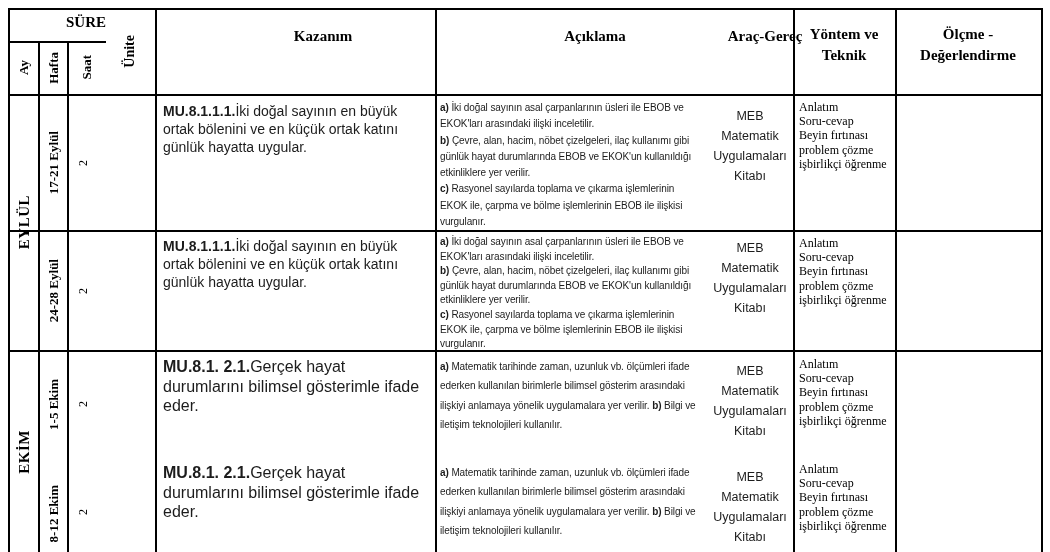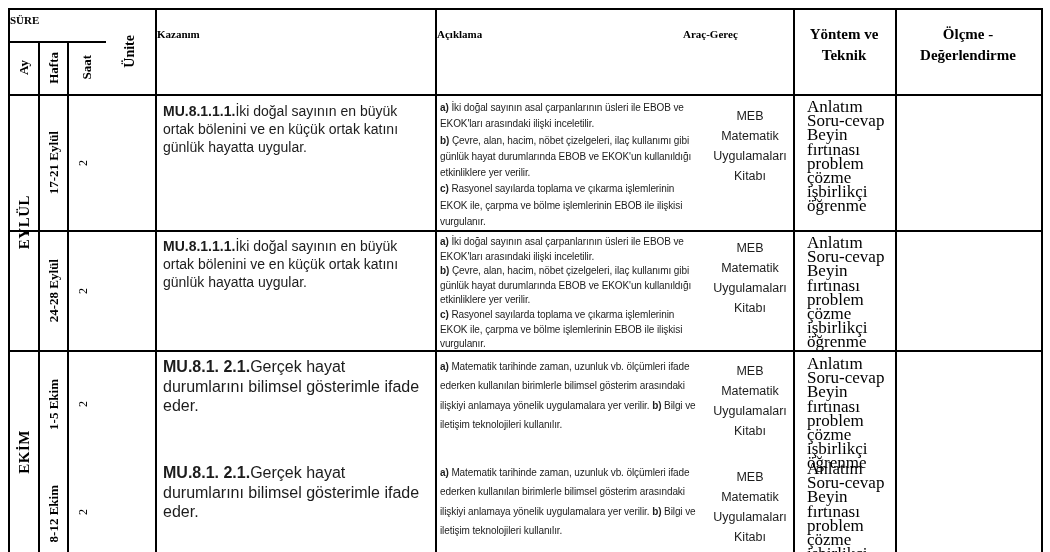--- a/index.html
+++ b/index.html
@@ -5,36 +5,36 @@
   html,body{margin:0;padding:0;background:#fff;}
   #canvas{position:relative;width:1050px;height:552px;background:#fff;overflow:hidden;
           font-family:"Liberation Sans","DejaVu Sans",sans-serif;}
   .line{position:absolute;background:#000;}
   .vl{width:2px;}
   .hl{height:2px;}
   .cell{position:absolute;}
   .vcell{position:absolute;display:flex;align-items:center;justify-content:center;}
   .vcell span{writing-mode:vertical-rl;transform:rotate(180deg);white-space:nowrap;}
   .serifb{font-family:"Liberation Serif","DejaVu Serif",serif;font-weight:bold;color:#000;}
-  .hdr{font-size:11px;}
+  .hdr{font-size:15px;text-align:center;padding-left:28px;}
   .hdr2{font-size:15px;text-align:center;line-height:21px;white-space:pre-line;}
   .rot13{font-size:13px;}
   .rot14{font-size:14px;}
   .rot15{font-size:15px;letter-spacing:0.5px;}
   .saatv{font-family:"Liberation Serif","DejaVu Serif",serif;font-weight:normal;font-size:12px;color:#000;}
   .sans{color:#1c1c1c;}
   .kaz{font-size:14px;line-height:18px;}
   .kazE{font-size:16px;line-height:19.5px;}
   .acik{font-size:10px;letter-spacing:-0.1px;}
   .acik1{line-height:16.3px;}
   .acik2{line-height:14.6px;}
   .acikE{line-height:19.3px;}
   .arac{font-size:12.5px;line-height:20px;white-space:pre-line;text-align:center;}
-  .yont{font-family:"Liberation Serif","DejaVu Serif",serif;font-size:17px;line-height:14.2px;
-        white-space:pre-line;color:#000;margin-left:8px;}
+  .yont{font-family:"Liberation Serif","DejaVu Serif",serif;font-size:12px;line-height:14.2px;
+        white-space:pre-line;color:#000;}
 </style>
 </head>
 <body>
 
 <div id="canvas">
 
   <div>
     <div class="line vl" style="left:8px;top:8px;height:544px;"></div>
     <div class="line vl" style="left:38px;top:41px;height:511px;"></div>
     <div class="line vl" style="left:67px;top:41px;height:511px;"></div>

